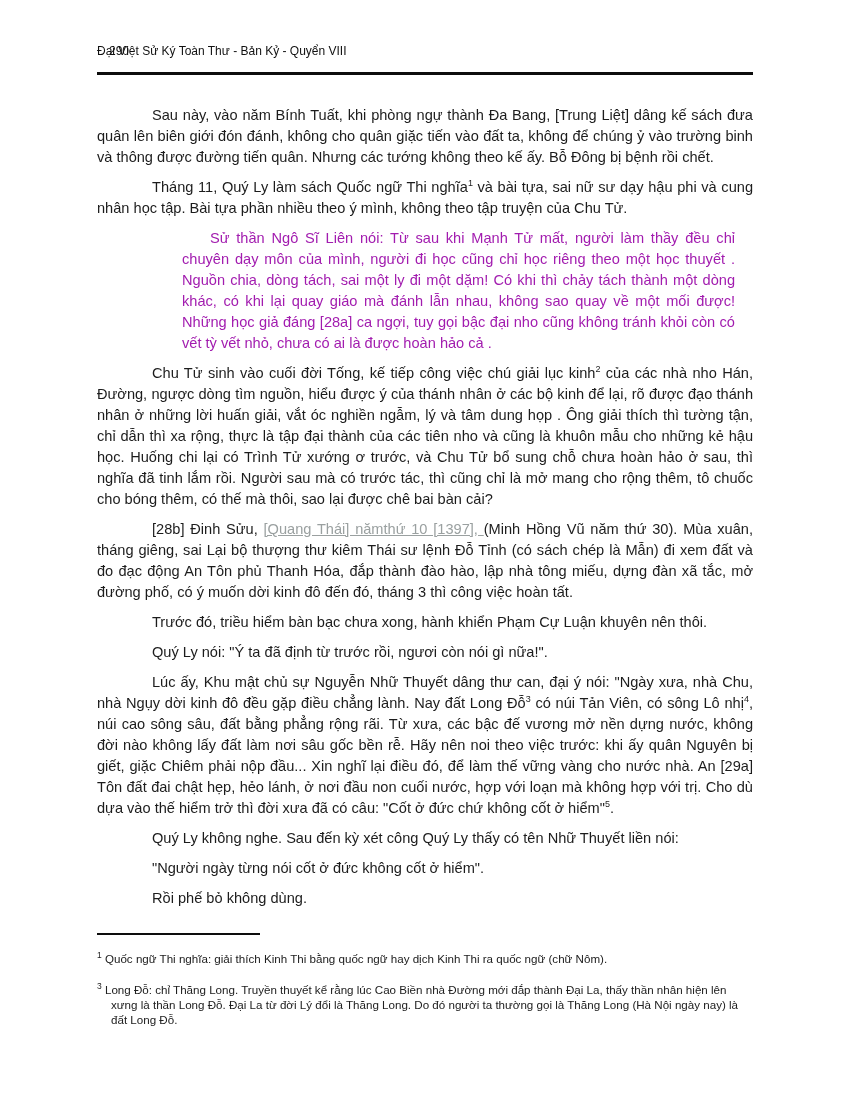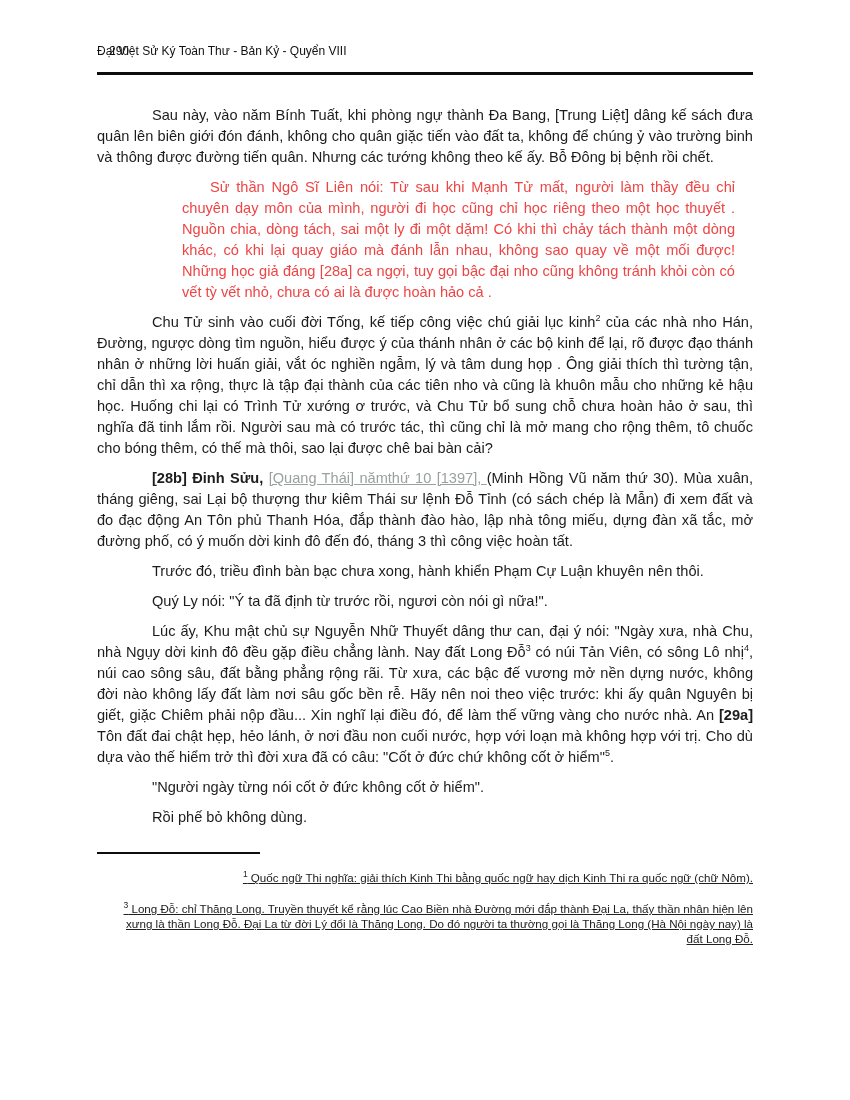--- a/index.html
+++ b/index.html
@@ -21,57 +21,58 @@
   
   main { display:block; margin-top:30px; }
   p.para {
     margin:0 0 9px 0;
     font-size:14.6px; line-height:21px;
     text-align:justify;
     text-indent:55px;
   }
   p.para.quote {
     margin-left:85px; margin-right:18px;
-    color:#ef4444;
+    color:#a21caf;
     text-indent:28px;
   }
-  .seg-bold { font-weight:bold; }
+  .seg-bold { font-weight:normal; }
   .seg-gray { color:#9aa0a0;text-decoration:underline; }
   sup.fnref { font-size:9px; line-height:0; vertical-align:super; }
 
   
   .fnsec { margin-top:24px; }
   .fn-rule { width:163px; border-top:2.5px solid #0d0d0d; margin-bottom:12px; }
   .footnote {
     font-size:11.6px; line-height:15px; color:#202020;
     margin:16px 0 10px 0;
     padding-left:14px; text-indent:-14px;
-    text-align:right;
-    text-decoration:underline;
+    text-align:left;
   }
   .footnote sup { font-size:8.5px; vertical-align:super; line-height:0; }
 </style>
 </head>
 <body>
 
 <div class="page">
   <div class="hdr">
     <span class="pgnum">290</span>
     <span class="title">Đại Việt Sử Ký Toàn Thư - Bản Kỷ - Quyển VIII</span>
   </div>
   <div class="rule"></div>
 
   <main id="body-content">
       <p class="para"><span class="seg">Sau này, vào năm Bính Tuất, khi phòng ngự thành Đa Bang, [Trung Liệt] dâng kế sách đưa quân lên biên giới đón đánh, không cho quân giặc tiến vào đất ta, không để chúng ỷ vào trường binh và thông được đường tiến quân. Nhưng các tướng không theo kế ấy. Bỗ Đông bị bệnh rồi chết.</span></p>
+      <p class="para"><span class="seg">Tháng 11, Quý Ly làm sách Quốc ngữ Thi nghĩa</span><sup class="fnref">1</sup><span class="seg"> và bài tựa, sai nữ sư dạy hậu phi và cung nhân học tập. Bài tựa phần nhiều theo ý mình, không theo tập truyện của Chu Tử.</span></p>
       <p class="para quote"><span class="seg">Sử thần Ngô Sĩ Liên nói: Từ sau khi Mạnh Tử mất, người làm thầy đều chỉ chuyên dạy môn của mình, người đi học cũng chỉ học riêng theo một học thuyết . Nguồn chia, dòng tách, sai một ly đi một dặm! Có khi thì chảy tách thành một dòng khác, có khi lại quay giáo mà đánh lẫn nhau, không sao quay về một mối được! Những học giả đáng [28a] ca ngợi, tuy gọi bậc đại nho cũng không tránh khỏi còn có vết tỳ vết nhỏ, chưa có ai là được hoàn hảo cả .</span></p>
       <p class="para"><span class="seg">Chu Tử sinh vào cuối đời Tống, kế tiếp công việc chú giải lục kinh</span><sup class="fnref">2</sup><span class="seg"> của các nhà nho Hán, Đường, ngược dòng tìm nguồn, hiểu được ý của thánh nhân ở các bộ kinh để lại, rõ được đạo thánh nhân ở những lời huấn giải, vắt óc nghiền ngẫm, lý và tâm dung họp . Ông giải thích thì tường tận, chỉ dẫn thì xa rộng, thực là tập đại thành của các tiên nho và cũng là khuôn mẫu cho những kẻ hậu học. Huống chi lại có Trình Tử xướng ơ trước, và Chu Tử bổ sung chỗ chưa hoàn hảo ở sau, thì nghĩa đã tinh lắm rồi. Người sau mà có trước tác, thì cũng chỉ là mở mang cho rộng thêm, tô chuốc cho bóng  thêm, có thế mà thôi, sao lại được chê bai bàn cải?</span></p>
       <p class="para"><span class="seg-bold">[28b] Đinh Sửu, </span><span class="seg-gray">[Quang Thái] nămthứ 10 [1397], </span><span class="seg">(Minh Hồng Vũ năm thứ 30). Mùa xuân, tháng giêng, sai Lại bộ thượng thư kiêm Thái sư lệnh Đỗ Tỉnh (có sách chép là Mẫn) đi xem đất và đo đạc động An Tôn phủ Thanh Hóa, đắp thành đào hào, lập nhà tông miếu, dựng đàn xã tắc, mở đường phố, có ý muốn dời kinh đô đến đó, tháng 3 thì công việc hoàn tất.</span></p>
-      <p class="para"><span class="seg">Trước đó, triều đình bàn bạc chưa xong, hành khiển Phạm Cự Luận khuyên nên thôi.</span></p>
+      <p class="para"><span class="seg">Trước đó, triều hiểm bàn bạc chưa xong, hành khiển Phạm Cự Luận khuyên nên thôi.</span></p>
       <p class="para"><span class="seg">Quý Ly nói: "Ý ta đã định từ trước rồi, ngươi còn nói gì nữa!".</span></p>
       <p class="para"><span class="seg">Lúc ấy, Khu mật chủ sự Nguyễn Nhữ Thuyết dâng thư can, đại ý nói: "Ngày xưa, nhà Chu, nhà Ngụy dời kinh đô đều gặp điều chẳng lành. Nay đất Long Đỗ</span><sup class="fnref">3</sup><span class="seg"> có núi Tản Viên, có sông Lô nhị</span><sup class="fnref">4</sup><span class="seg">, núi cao sông sâu, đất bằng phẳng rộng rãi. Từ xưa, các bậc đế vương mở nền dựng nước, không đời nào không lấy đất làm nơi sâu gốc bền rễ. Hãy nên noi theo việc trước: khi ấy quân Nguyên bị giết, giặc Chiêm phải nộp đầu... Xin nghĩ lại điều đó, để làm thế vững vàng cho nước nhà. An </span><span class="seg-bold">[29a]</span><span class="seg"> Tôn đất đai chật hẹp, hẻo lánh, ở nơi đầu non cuối nước, hợp với loạn mà không hợp với trị. Cho dù dựa vào thế hiểm trở thì đời xưa đã có câu: "Cốt ở đức chứ không cốt ở hiểm"</span><sup class="fnref">5</sup><span class="seg">.</span></p>
+      <p class="para"><span class="seg">Quý Ly không nghe. Sau đến kỳ xét công Quý Ly thấy có tên Nhữ Thuyết liền nói:</span></p>
       <p class="para"><span class="seg">"Người ngày từng nói cốt ở đức không cốt ở hiểm".</span></p>
       <p class="para"><span class="seg">Rồi phế bỏ không dùng.</span></p>
     </main>
 
   <section class="fnsec">
     <div class="fn-rule"></div>
     <div id="fn-list">
         <div class="footnote"><sup>1</sup> Quốc ngữ Thi nghĩa: giải thích Kinh Thi bằng quốc ngữ hay dịch Kinh Thi ra quốc ngữ (chữ Nôm).</div>
         <div class="footnote"><sup>3</sup> Long Đỗ: chỉ Thăng Long. Truyền thuyết kể rằng lúc Cao Biền nhà Đường mới đắp thành Đại La, thấy thần nhân hiện lên xưng là thần Long Đỗ. Đại La từ đời Lý đổi là Thăng Long. Do đó người ta thường gọi là Thăng Long (Hà Nội ngày nay) là đất Long Đỗ.</div>
       </div>

